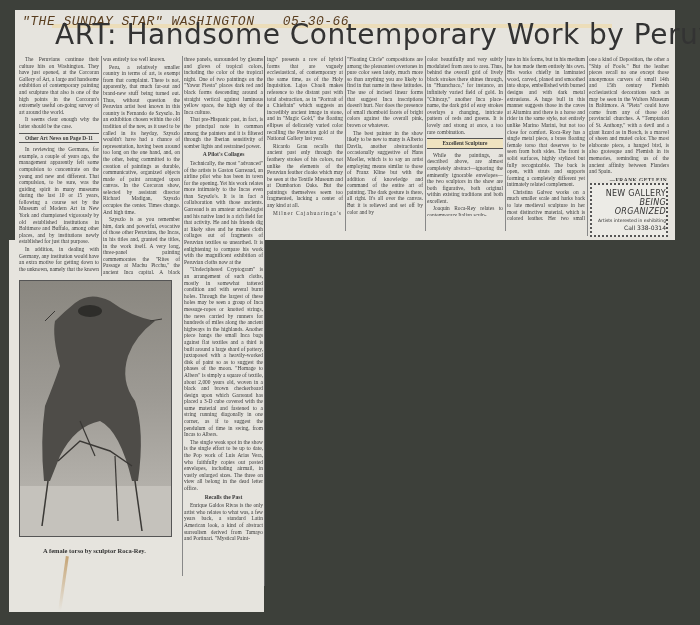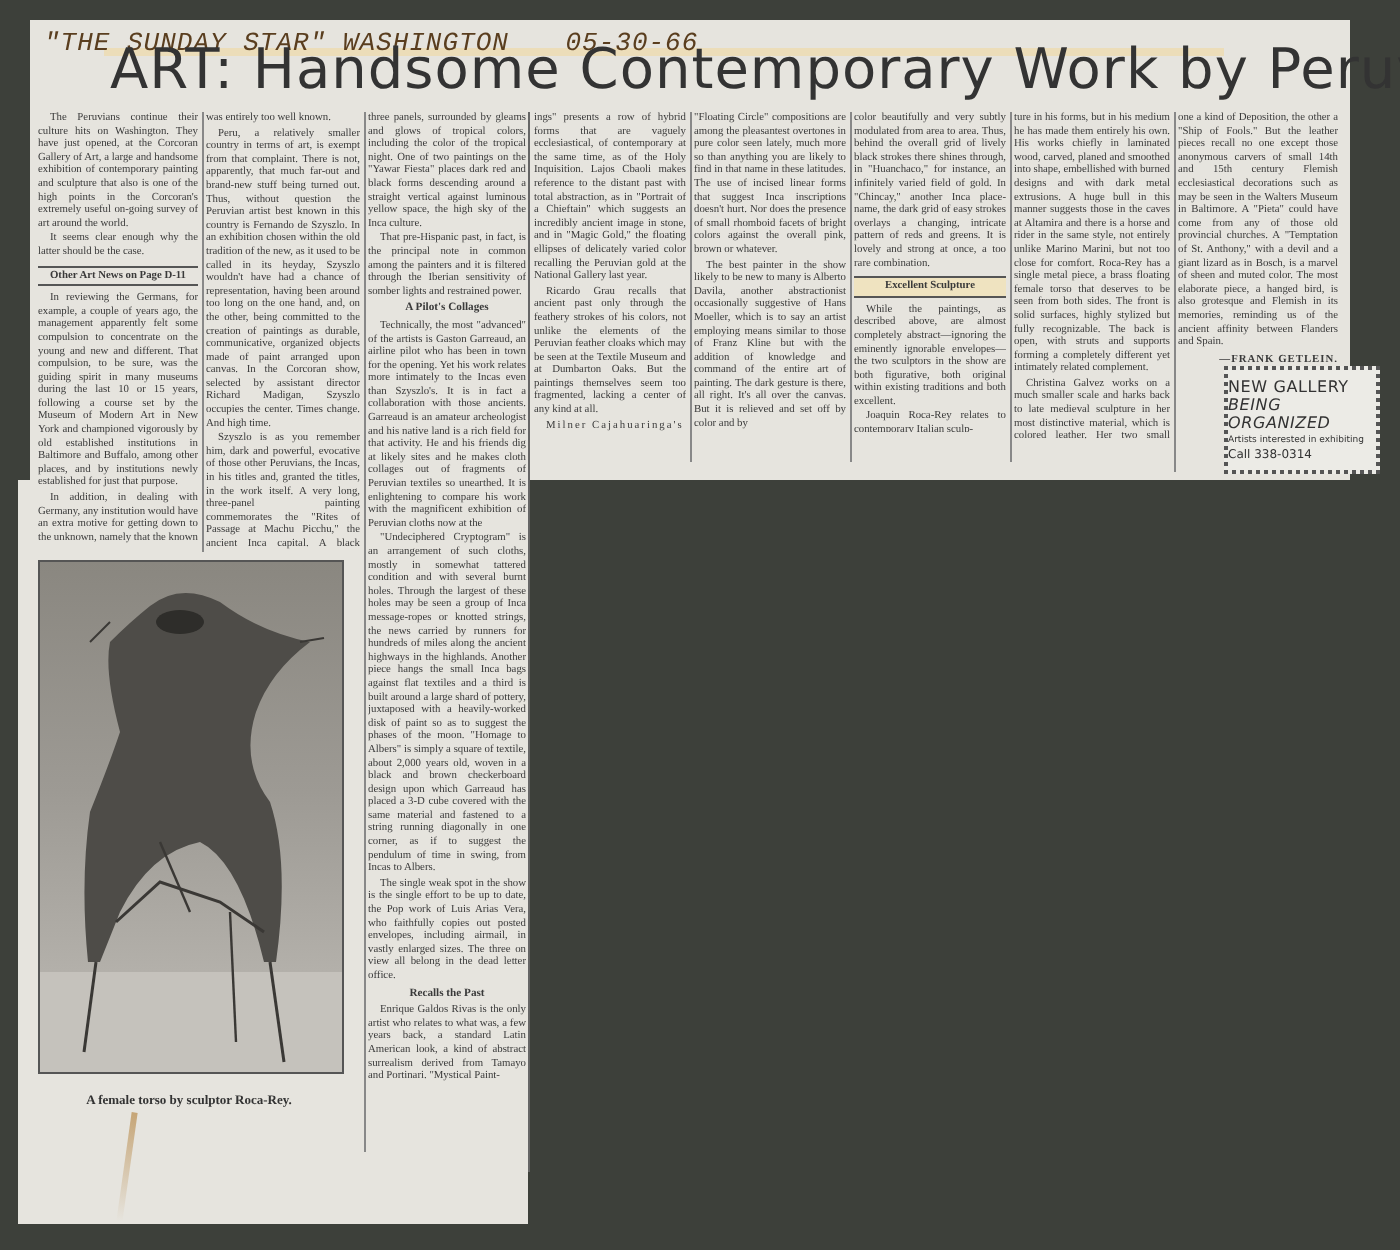--- a/index.html
+++ b/index.html
@@ -10,21 +10,21 @@
   .handwrite{position:absolute;left:22px;top:14px;font-family:"Liberation Mono",monospace;font-style:italic;font-size:13px;color:#5a3e1f;letter-spacing:0.5px;}
   .hw-date{margin-left:20px;}
   .hl{position:absolute;left:52px;top:24px;width:560px;height:4px;background:#f0d9a0;opacity:0.6;}
   .headline{position:absolute;left:55px;top:18px;font-family:"DejaVu Sans",sans-serif;font-size:28px;color:#333;white-space:nowrap;letter-spacing:0.5px;}
   .col{position:absolute;font-size:5.4px;line-height:6.6px;color:#3a3a3a;text-align:justify;overflow:hidden;}
   .col p{margin:0 0 1px 0;text-indent:6px;}
   .subhead{font-weight:bold;text-align:center;margin:2px 0;font-size:5.6px;}
   .boxed{border-top:1px solid #555;border-bottom:1px solid #555;padding:1px 0;text-align:center;font-weight:bold;margin:3px 0;}
   .byline{text-align:right;font-weight:bold;letter-spacing:0.5px;margin-top:2px;}
   .rule{position:absolute;width:1px;background:#888;}
-  .ad{position:absolute;left:612px;top:183px;width:74px;height:50px;border:2px dotted #555;background:#ecebe6;text-align:left;font-family:"DejaVu Sans",sans-serif;color:#333;}
+  .ad{position:absolute;left:590px;top:183px;width:74px;height:50px;border:2px dotted #555;background:#ecebe6;text-align:right;font-family:"DejaVu Sans",sans-serif;color:#333;}
   .ad .t1{font-size:8px;margin-top:4px;letter-spacing:0.3px;}
   .ad .t2{font-size:8px;letter-spacing:0.3px;font-style:italic;}
   .ad .t3{font-size:4.5px;margin-top:2px;}
   .ad .t4{font-size:6px;margin-top:1px;}
   .photo{position:absolute;left:19px;top:280px;width:151px;height:255px;background:linear-gradient(180deg,#8a8780 0%,#9d9a94 45%,#b6b3ad 85%,#c9c6c0 100%);border:1px solid #555;overflow:hidden;}
   .caption{position:absolute;left:19px;top:547px;width:151px;text-align:center;font-size:6.5px;color:#333;font-weight:bold;}
   .stain{position:absolute;left:62px;top:556px;width:3px;height:55px;background:linear-gradient(180deg,#b88a4a,transparent);transform:rotate(8deg);opacity:0.7;}
 </style>
 </head>
 <body>

